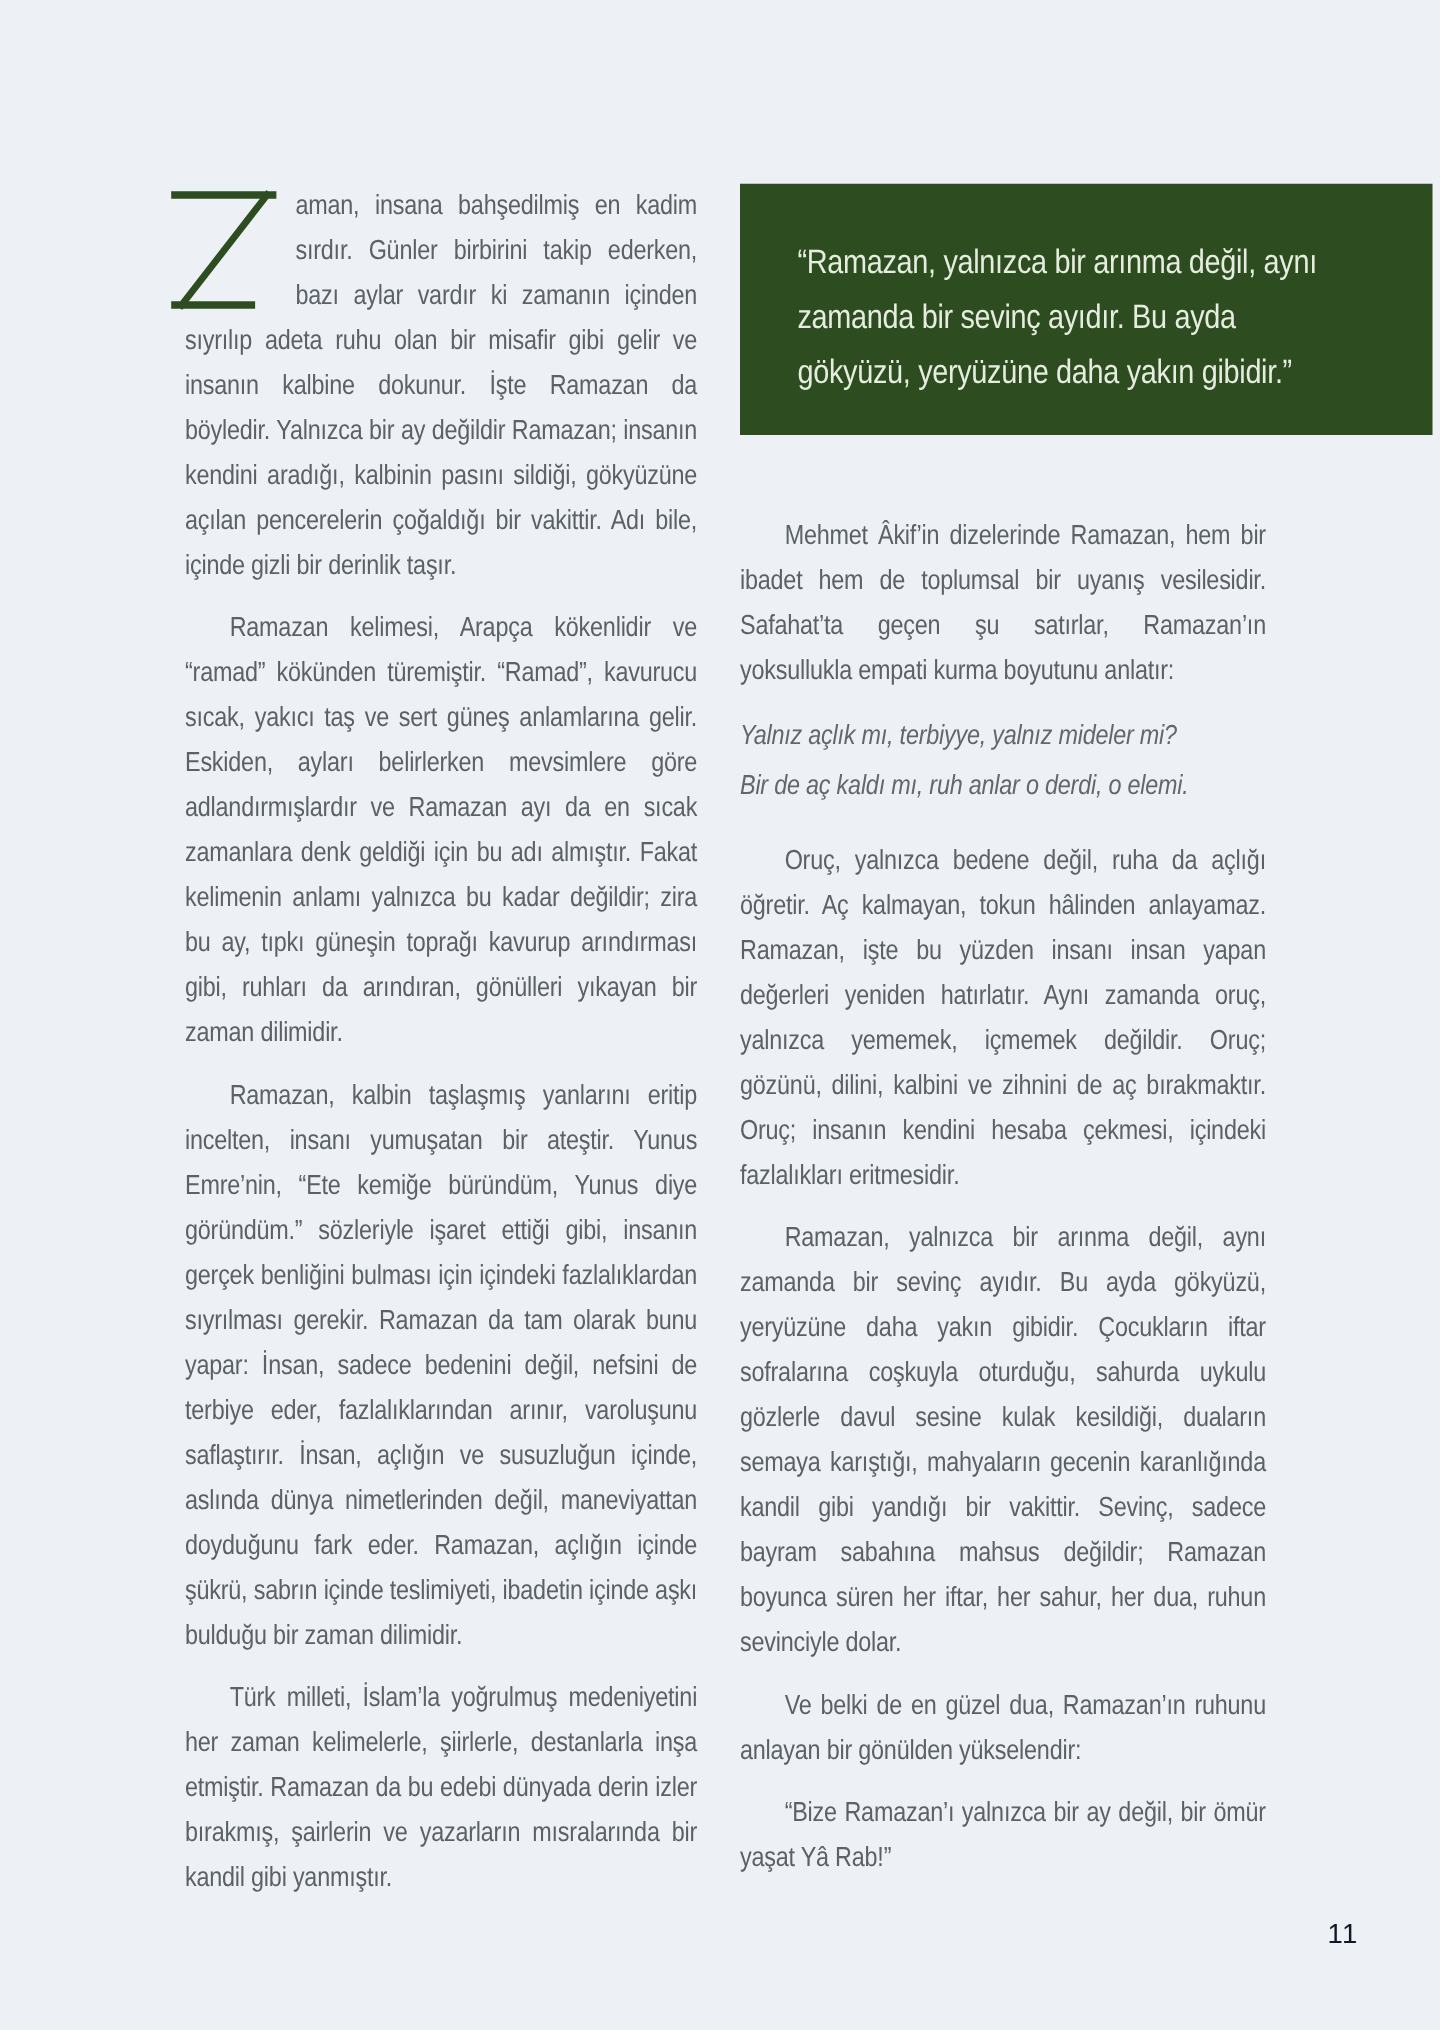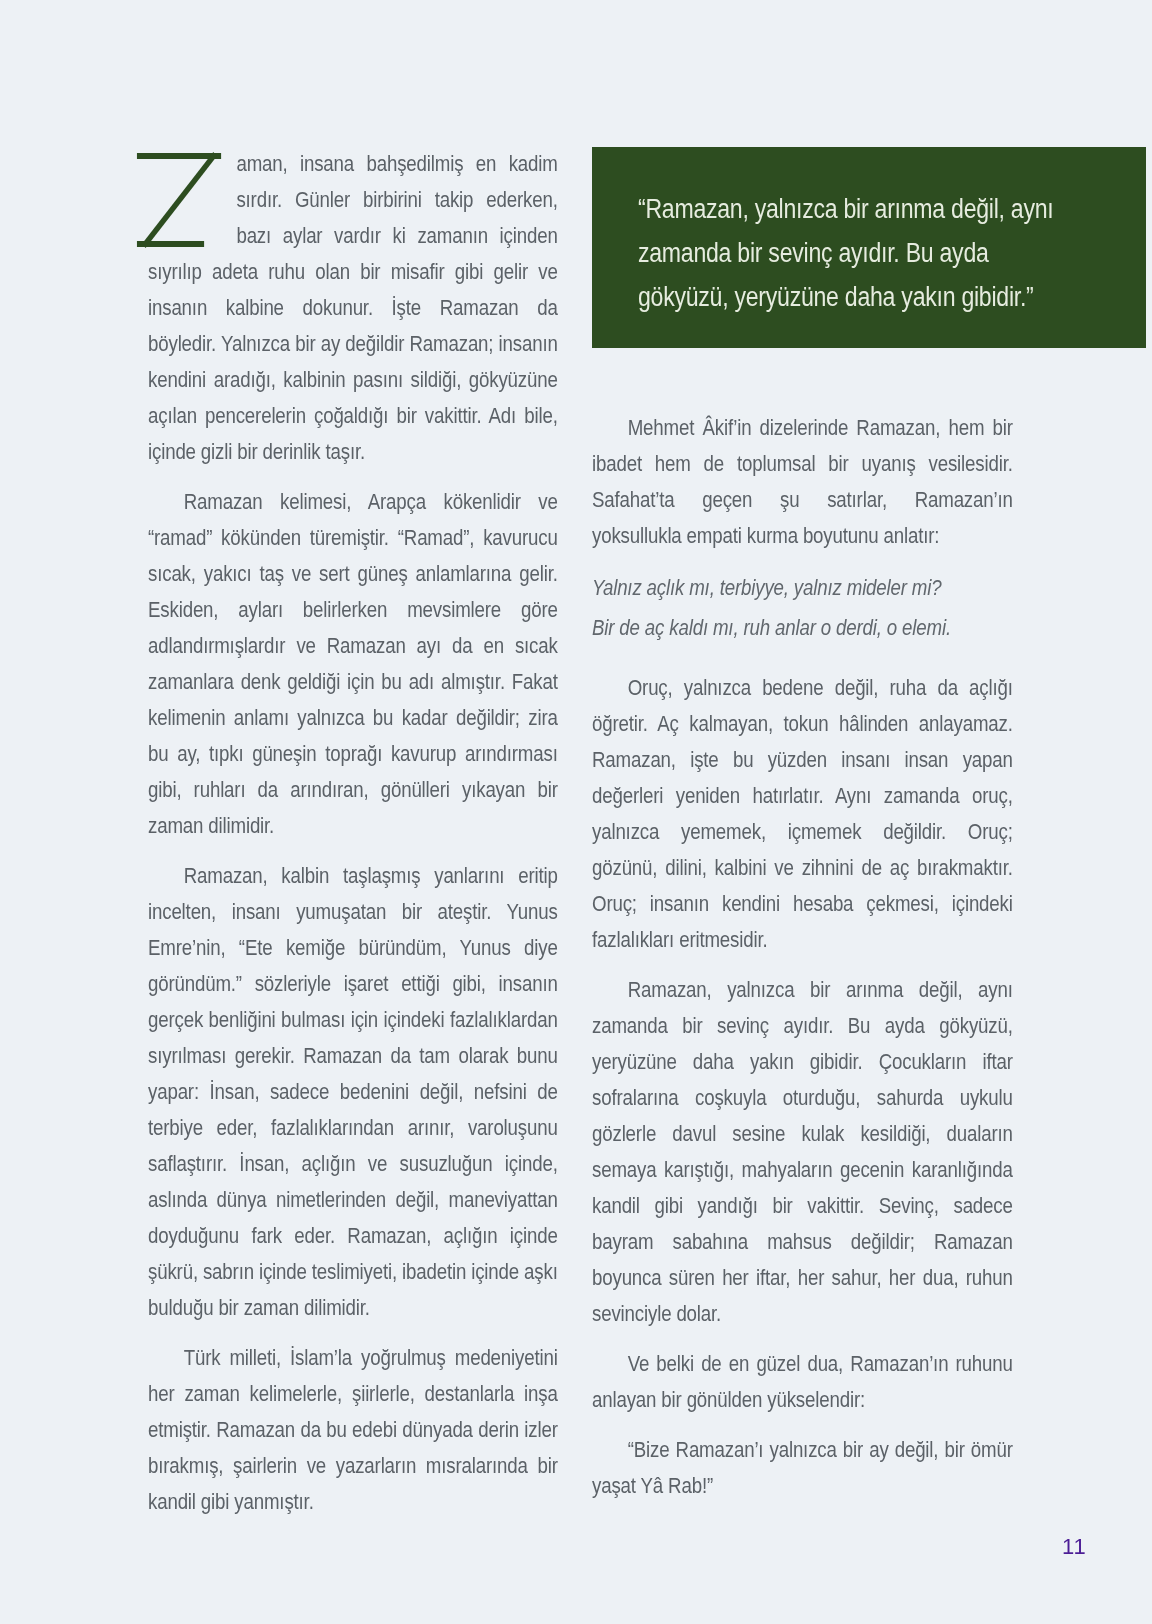--- a/index.html
+++ b/index.html
@@ -90,21 +90,21 @@
     line-height: 40px;
     text-align: left;
   }
 
   
   .page-number {
     position: absolute;
     left: 1062px;
     top: 1534px;
     font-size: 22px;
-    color: #4c1d95;
+    color: #0f172a;
     letter-spacing: 1px;
   }
 </style>
 </head>
 <body>
 
 <div class="page">
 
   <div class="quote-box">
     <div class="quote-text">“Ramazan, yalnızca bir arınma değil, aynı zamanda bir sevinç ayıdır. Bu ayda gökyüzü, yeryüzüne daha yakın gibidir.”</div>

